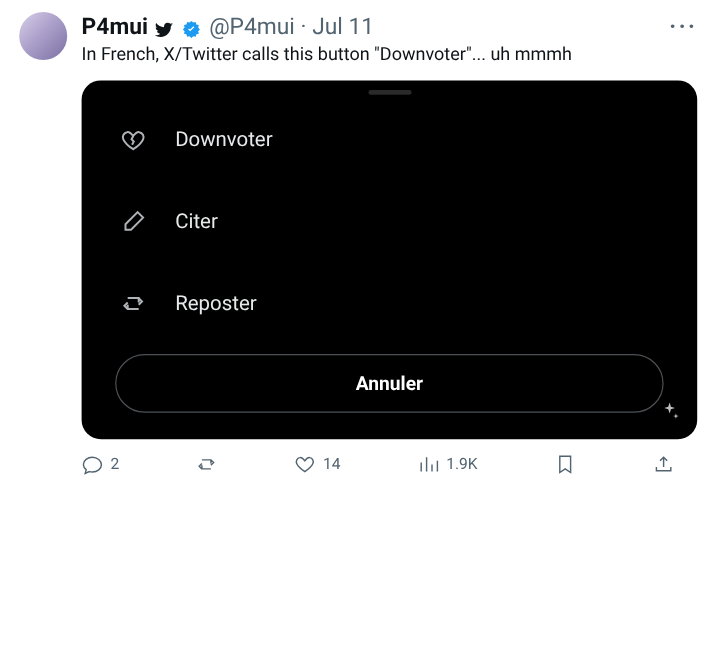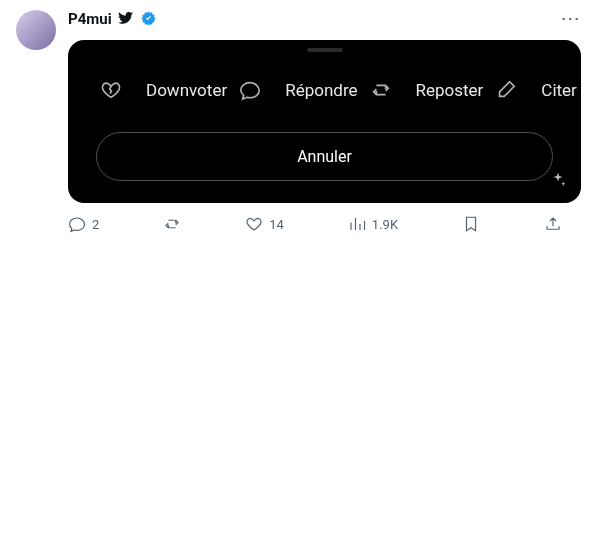--- a/index.html
+++ b/index.html
@@ -10,55 +10,55 @@
       padding: 10px 16px;
       color: #0f1419;
     }
     .tweet { display: flex; gap: 12px; }
     .avatar {
       width: 40px; height: 40px; border-radius: 50%;
       background: linear-gradient(135deg,#d8cfe8,#a89cc8,#7b6fa3);
       flex-shrink: 0;
     }
     .main { flex: 1; min-width: 0; }
-    .header { display: flex; align-items: flex-start; gap: 4px; font-size: 15px; }
+    .header { display: flex; align-items: flex-end; gap: 4px; font-size: 19px; }
     .display-name { font-weight: 700; }
     .bird { display:inline-flex; margin-left:2px; }
     .verified { display:inline-flex; margin-left:2px; }
     .handle-line { color: #536471; margin-left: 2px; }
     .more { margin-left: auto; color:#536471; letter-spacing:2px; font-weight:700; cursor:pointer; }
     .body-text { font-size: 15px; margin-top: 2px; line-height: 1.35; }
     .media {
       margin-top: 12px;
       background: #000;
       border-radius: 16px;
       padding: 26px 28px 22px;
       color: #e7e9ea;
       position: relative;
     }
     .handle-bar {
       width: 36px; height: 4px; background:#2a2a2a; border-radius:2px;
       position:absolute; top:8px; left:50%; transform:translateX(-50%);
     }
-    .menu { display:flex; flex-direction:row; gap: 4px; }
+    .menu { display:flex; flex-direction:column; gap: 20px; }
     .menu-item {
       display:flex; align-items:center; gap: 24px;
       padding: 13px 4px;
       cursor:pointer;
       font-size: 17px;
     }
     .menu-icon { width: 22px; height: 22px; display:flex; align-items:center; justify-content:center; color:#aeb3b7; }
     .menu-label { color:#e7e9ea; }
     .cancel-btn {
       margin-top: 18px;
       border: 1px solid #4d5155;
       border-radius: 999px;
       padding: 14px;
       text-align: center;
-      font-weight: 400;
+      font-weight: 700;
       font-size: 16px;
       cursor:pointer;
       color:#fff;
       background: rgba(0,0,0,0.3);
     }
     .sparkle {
       position:absolute; bottom:14px; right:14px;
       width:18px; height:18px; color:#bdbdbd;
     }
     .actions {
@@ -84,59 +84,57 @@
         <svg width="16" height="16" viewBox="0 0 24 24" fill="#0f1419">
             <path d="M23 4.9c-.8.4-1.7.6-2.6.8.9-.6 1.6-1.5 2-2.5-.9.5-1.9.9-2.9 1.1C18.6 3.4 17.4 3 16 3c-2.5 0-4.5 2-4.5 4.5 0 .4 0 .7.1 1C7.7 8.3 4.1 6.4 1.7 3.4c-.4.7-.6 1.5-.6 2.3 0 1.6.8 3 2 3.8-.7 0-1.4-.2-2-.6v.1c0 2.2 1.6 4 3.6 4.4-.4.1-.8.2-1.2.2-.3 0-.6 0-.9-.1.6 1.8 2.3 3.1 4.3 3.2-1.6 1.2-3.6 2-5.7 2-.4 0-.7 0-1.1-.1 2 1.3 4.4 2 7 2 8.4 0 13-7 13-13v-.6c.9-.6 1.7-1.4 2.3-2.3z"></path>
           </svg>
       </span>
       <span class="verified">
         <svg width="17" height="17" viewBox="0 0 24 24" fill="#1d9bf0">
             <path d="M12 2l2.2 2 2.9-.7.7 2.9 2.9.7-.7 2.9 2 2.2-2 2.2.7 2.9-2.9.7-.7 2.9-2.9-.7L12 22l-2.2-2-2.9.7-.7-2.9-2.9-.7.7-2.9L2 12l2-2.2-.7-2.9 2.9-.7.7-2.9 2.9.7L12 2z"></path>
             <path fill="#fff" d="M10.5 14.3l-2.4-2.4 1.1-1.1 1.3 1.3 3.8-3.8 1.1 1.1z"></path>
           </svg>
       </span>
+      <span class="handle-line">
+        <span>@P4mui</span>
+        <span>·</span>
+        <span>Jul 11</span>
+      </span>
       <span class="more">···</span>
     </div>
 
+    <div class="body-text">In French, X/Twitter calls this button "Downvoter"... uh mmmh</div>
 
     <div class="media">
       <div class="handle-bar"></div>
       <div class="menu">
         <div class="menu-item">
           <span class="menu-icon">
             <svg viewBox="0 0 24 24" width="22" height="22" fill="none" stroke="currentColor" stroke-width="1.8">
                 <path d="M12 20s-7-4.5-9-9c-1.2-2.7.4-6 3.5-6.5C8.5 4 10 5.5 12 8c2-2.5 3.5-4 5.5-3.5C20.6 5 22.2 8.3 21 11c-2 4.5-9 9-9 9z"></path>
                 <path d="M12 8l-1.5 3 2 2-1.5 3"></path>
               </svg>
           </span>
           <span class="menu-label">Downvoter</span>
         </div>
         <div class="menu-item">
           <span class="menu-icon">
             <svg viewBox="0 0 24 24" width="22" height="22" fill="none" stroke="currentColor" stroke-width="1.8">
-                <path d="M12 4C6.5 4 2 7.6 2 12c0 2.3 1.2 4.3 3.1 5.8L4 22l4.5-2c1.1.3 2.3.5 3.5.5 5.5 0 10-3.6 10-8S17.5 4 12 4z"></path>
+                <path d="M16 3l5 5-11 11H5v-5L16 3z"></path>
               </svg>
           </span>
-          <span class="menu-label">Répondre</span>
+          <span class="menu-label">Citer</span>
         </div>
         <div class="menu-item">
           <span class="menu-icon">
             <svg viewBox="0 0 24 24" width="22" height="22" fill="none" stroke="currentColor" stroke-width="1.8">
                 <path d="M7 7h10v4M17 7l3 3-3 3M17 17H7v-4M7 17l-3-3 3-3"></path>
               </svg>
           </span>
           <span class="menu-label">Reposter</span>
-        </div>
-        <div class="menu-item">
-          <span class="menu-icon">
-            <svg viewBox="0 0 24 24" width="22" height="22" fill="none" stroke="currentColor" stroke-width="1.8">
-                <path d="M16 3l5 5-11 11H5v-5L16 3z"></path>
-              </svg>
-          </span>
-          <span class="menu-label">Citer</span>
         </div>
       </div>
       <div class="cancel-btn">Annuler</div>
       <div class="sparkle">
         <svg viewBox="0 0 24 24" width="18" height="18" fill="currentColor">
             <path d="M12 2l1.5 4.5L18 8l-4.5 1.5L12 14l-1.5-4.5L6 8l4.5-1.5zM19 14l.8 2.2L22 17l-2.2.8L19 20l-.8-2.2L16 17l2.2-.8z"></path>
           </svg>
       </div>
     </div>
 

